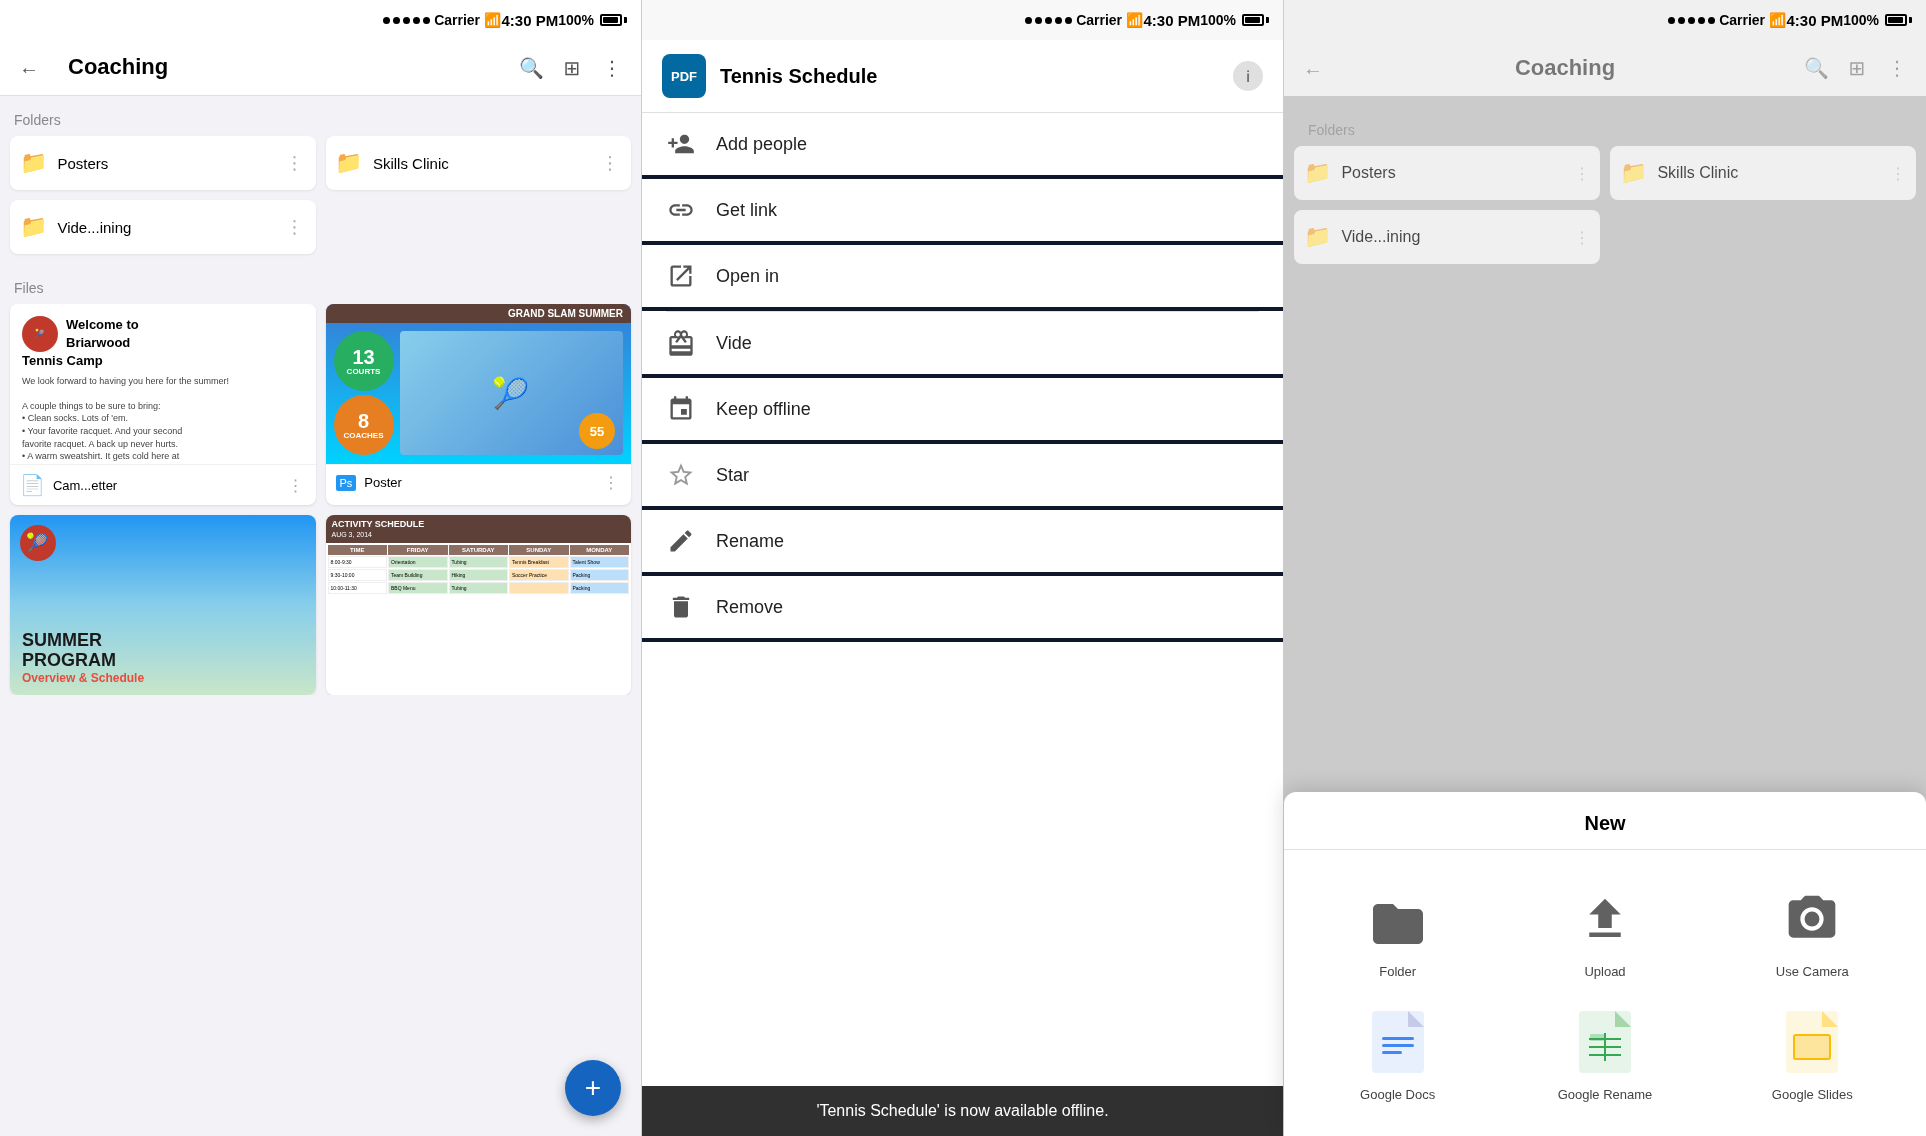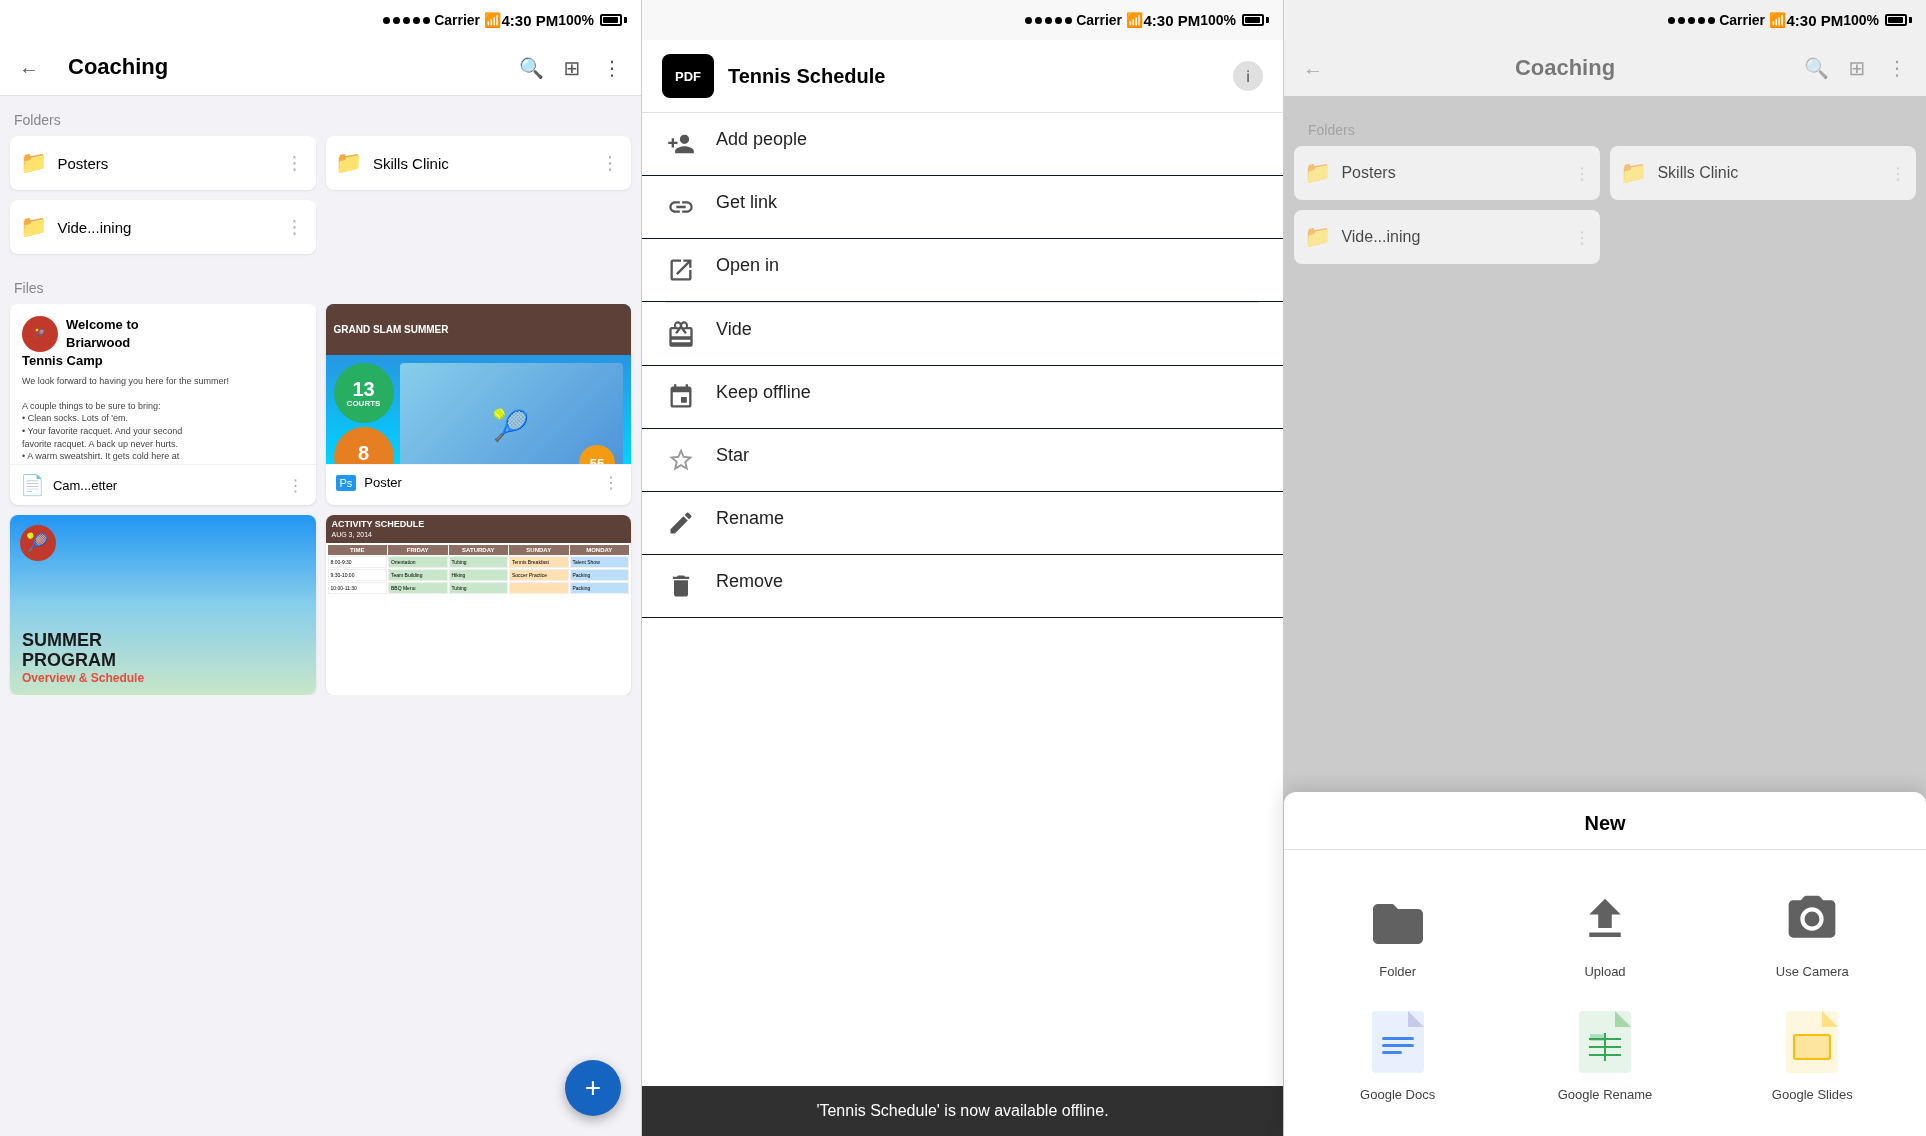--- a/index.html
+++ b/index.html
@@ -159,21 +159,22 @@
       height: 160px;
       position: relative;
       background: linear-gradient(180deg, #3a7bd5 0%, #00d2ff 100%);
       overflow: hidden;
     }
     .gss-header {
       background: #5d4037;
       color: #fff;
       font-size: 10px;
       font-weight: 700;
-      padding: 20px 8px;
+      padding: 4px 8px;
+      text-align: right;
     }
     .gss-body {
       display: flex;
       gap: 6px;
       padding: 8px;
     }
     .gss-badge {
       border-radius: 50%;
       width: 60px;
       height: 60px;
@@ -311,23 +312,23 @@
 
     .menu-header {
       background: #fff;
       padding: 14px 20px;
       display: flex;
       align-items: center;
       gap: 14px;
       border-bottom: 1px solid #e0e0e0;
     }
     .pdf-icon {
-      width: 52px;
+      width: 44px;
       height: 44px;
-      background: #000000;
+      background: #0369a1;
       border-radius: 8px;
       display: flex;
       align-items: center;
       justify-content: center;
       color: #fff;
       font-size: 13px;
       font-weight: 900;
     }
     .menu-file-title { font-size: 20px; font-weight: 600; flex: 1; }
     .info-btn {
@@ -339,23 +340,24 @@
       align-items: center;
       justify-content: center;
       font-size: 16px;
       color: #555;
       cursor: pointer;
     }
 
     .menu-list { flex: 1; overflow-y: auto; }
     .menu-item {
       display: flex;
+      align-items: center;
       gap: 20px;
       padding: 16px 24px;
-      border-bottom: 1px solid #0f172a;
+      border-bottom: 4px solid #0f172a;
       cursor: pointer;
     }
     .menu-item .mi-icon {
       width: 30px;
       height: 30px;
       display: flex;
       align-items: center;
       justify-content: center;
       font-size: 22px;
       color: #555;

